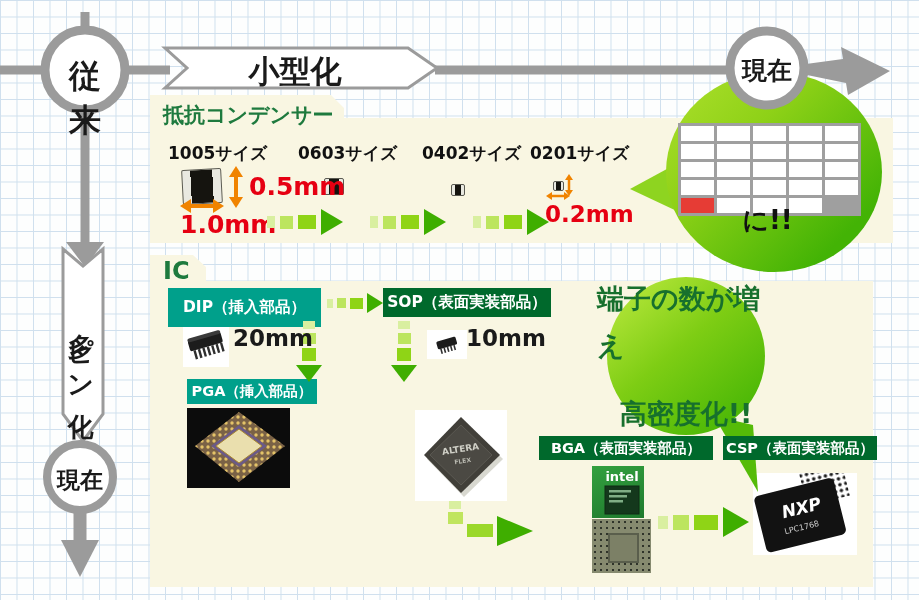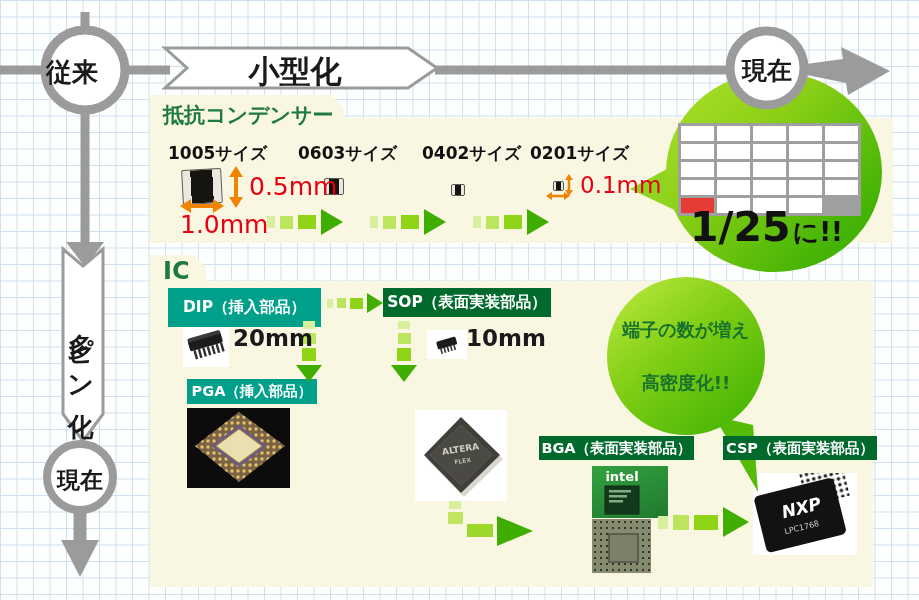--- a/index.html
+++ b/index.html
@@ -28,35 +28,35 @@
   .da .t{width:0;height:0;}
   .da.h .a{width:8px;height:12px;}.da.h .b{width:13px;height:13px;}.da.h .c{width:18px;height:14px;}
   .da.h .t{border-top:13px solid transparent;border-bottom:13px solid transparent;border-left:22px solid #3fae00;}
   .da.sm{gap:4px;}
   .da.sm .a{width:6px;height:9px;}.da.sm .b{width:9px;height:10px;}.da.sm .c{width:13px;height:11px;}
   .da.sm .t{border-top:10px solid transparent;border-bottom:10px solid transparent;border-left:16px solid #3fae00;}
   .da.v{flex-direction:column;gap:4px;}
   .da.v .a{width:12px;height:8px;}.da.v .b{width:13px;height:11px;}.da.v .c{width:14px;height:13px;}
   .da.v .t{border-left:13px solid transparent;border-right:13px solid transparent;border-top:17px solid #3fae00;}
   
-  .meas{position:absolute;z-index:4;color:#e60012;font-weight:normal;white-space:nowrap;}
+  .meas{position:absolute;z-index:4;color:#e60012;font-weight:bold;white-space:nowrap;}
   .size-label{position:absolute;z-index:4;color:#111;font-weight:bold;font-size:17px;white-space:nowrap;}
   
   .smd{position:absolute;z-index:4;border:1px solid #5a5a52;border-radius:2px;}
   
   .photo{position:absolute;background:#fff;z-index:3;}
   
   .gcirc{position:absolute;border-radius:50%;z-index:3;}
   .gc-shrink{background:linear-gradient(135deg,#aade2a 5%,#8ed117 35%,#43b305 82%);}
   .gc-dense{background:linear-gradient(140deg,#b5e63a 8%,#7ecd14 45%,#4ab706 88%);}
   .g25{position:absolute;z-index:4;display:grid;grid-template-columns:repeat(5,1fr);grid-template-rows:repeat(5,1fr);gap:3px;background:#9f9f9f;border:3px solid #9f9f9f;}
   .g25 i{background:#fff;}
   .g25 i.red{background:#e63c35;}
   .frac-wrap{position:absolute;z-index:4;display:flex;align-items:baseline;justify-content:center;color:#111;font-weight:bold;}
-  .bubble-text{position:absolute;z-index:4;display:flex;flex-direction:column;align-items:center;justify-content:center;color:#17702d;font-weight:bold;font-size:18px;line-height:1.75;gap:21px;}
+  .bubble-text{position:absolute;z-index:4;display:flex;flex-direction:column;align-items:center;justify-content:center;color:#17702d;font-weight:bold;font-size:27px;line-height:1.75;gap:21px;}
   .lseg{position:absolute;z-index:4;}
   .lhead{position:absolute;z-index:4;width:0;height:0;border-top:15px solid transparent;border-bottom:15px solid transparent;border-left:36px solid #3fae00;}
 </style>
 </head>
 <body>
 
 <div id="stage">
 
   <div class="panel" style="left:150px;top:95px;width:743px;height:148px;
               clip-path:polygon(0 0,181px 0,194px 13px,194px 23px,743px 23px,743px 148px,0 148px);"></div>
@@ -104,21 +104,20 @@
       <i></i>
       <i></i>
       <i></i>
       <i></i>
       <i></i>
       <i></i>
       <i></i>
       <i></i>
   </div>
   <div class="frac-wrap" style="left:678px;top:203px;width:177px;height:46px;">
-    <span style="font-size:41px;">1/25</span>
       <span style="font-size:26px;margin-left:2px;">に!!</span>
   </div>
 
   <div class="sec-title" style="left:163px;top:101px;font-size:21px;">抵抗コンデンサー</div>
 
   <div class="size-label" style="left:168px;top:142px;">1005サイズ</div>
   <div class="size-label" style="left:298px;top:142px;">0603サイズ</div>
   <div class="size-label" style="left:422px;top:142px;">0402サイズ</div>
   <div class="size-label" style="left:530px;top:142px;">0201サイズ</div>
 
@@ -147,21 +146,21 @@
       <polygon points="6,22 10,16 2,16" fill="#f08300"></polygon>
   </svg>
   <svg class="abs" style="left:546px;top:190px;z-index:4" width="24" height="12">
     <path d="M5 6 H19" stroke="#f08300" stroke-width="2.5"></path>
     <polygon points="0,6 6,2 6,10" fill="#f08300"></polygon>
       <polygon points="24,6 18,2 18,10" fill="#f08300"></polygon>
   </svg>
 
   <div class="meas" style="left:249px;top:172px;font-size:25px;">0.5mm</div>
   <div class="meas" style="left:180px;top:210px;font-size:25px;">1.0mm</div>
-  <div class="meas" style="left:580px;top:172px;font-size:23px;">0.1mm</div>
+  <div class="meas" style="left:545px;top:201px;font-size:23px;">0.2mm</div>
 
   <div class="da h" style="left:267px;top:209px;">
     <i class="a"></i>
       <i class="b"></i>
       <i class="c"></i>
       <i class="t"></i>
     </div>
   <div class="da h" style="left:370px;top:209px;">
     <i class="a"></i>
       <i class="b"></i>
@@ -179,21 +178,21 @@
 
   <div class="bar teal" style="left:168px;top:288px;width:153px;height:39px;font-size:15.5px;">
       <span>DIP（挿入部品）</span>
     </div>
   <div class="bar green" style="left:383px;top:288px;width:168px;height:29px;font-size:15.5px;">
       <span>SOP（表面実装部品）</span>
     </div>
   <div class="bar teal" style="left:187px;top:379px;width:130px;height:25px;font-size:14.5px;">
       <span>PGA（挿入部品）</span>
     </div>
-  <div class="bar green" style="left:539px;top:436px;width:155px;height:24px;font-size:14.5px;">
+  <div class="bar green" style="left:539px;top:436px;width:174px;height:24px;font-size:14.5px;">
       <span>BGA（表面実装部品）</span>
     </div>
   <div class="bar green" style="left:723px;top:436px;width:154px;height:24px;font-size:14.5px;">
       <span>CSP（表面実装部品）</span>
     </div>
 
   <div class="da sm" style="left:327px;top:293px;">
     <i class="a"></i>
       <i class="b"></i>
       <i class="c"></i>
@@ -269,21 +268,21 @@
       <text x="46" y="42" font-size="9" font-weight="bold" fill="#cfcfc6" text-anchor="middle" transform="rotate(-9 46 42)">ALTERA</text>
       <text x="48" y="53" font-size="6" font-weight="bold" fill="#b9b9b0" text-anchor="middle" transform="rotate(-9 48 53)">FLEX</text>
     </svg>
   </div>
 
   <div class="lseg" style="left:449px;top:501px;width:12px;height:8px;background:#d9efa0;"></div>
   <div class="lseg" style="left:448px;top:512px;width:15px;height:12px;background:#c0e55e;"></div>
   <div class="lseg" style="left:467px;top:524px;width:26px;height:13px;background:#9bd82a;"></div>
   <div class="lhead" style="left:497px;top:516px;"></div>
 
-  <div class="photo" style="left:592px;top:466px;width:76px;height:52px;background:linear-gradient(160deg,#33a03f,#1f7a2e);">
+  <div class="photo" style="left:592px;top:466px;width:52px;height:52px;background:linear-gradient(160deg,#33a03f,#1f7a2e);">
     <svg width="60" height="52">
       <rect x="13" y="20" width="34" height="28" fill="#14381c" stroke="#0e2a14" stroke-width="1"></rect>
       <rect x="17" y="24" width="22" height="2.5" fill="#7fae85"></rect>
       <rect x="17" y="29" width="18" height="2.5" fill="#7fae85"></rect>
       <rect x="17" y="34" width="14" height="2.5" fill="#7fae85"></rect>
       <text x="30" y="15" font-size="13" font-weight="bold" fill="#fff" text-anchor="middle">intel</text>
     </svg>
   </div>
   <div class="photo" style="left:592px;top:519px;width:59px;height:54px;background:#868a6f;
               background-image:radial-gradient(#2f332a 1.2px,transparent 1.4px);background-size:6px 6px;">
@@ -320,19 +319,19 @@
   <div class="bubble-text" style="left:597px;top:293px;width:178px;height:126px;">
     <span>端子の数が増え</span>
     <span>高密度化!!</span>
   </div>
 
   <svg class="lay" width="919" height="600" style="z-index:5">
     <circle cx="767" cy="68" r="37" fill="#fff" stroke="#9b9b9b" stroke-width="9"></circle>
     <polygon points="806,64 843,59 841,47 890,71 848,95 846,83 807,75" fill="#9b9b9b"></polygon>
   </svg>
 
-  <div class="node-label" style="left:42px;top:55px;width:60px;font-size:26px;">従来</div>
+  <div class="node-label" style="left:55px;top:55px;width:60px;font-size:32px;">従来</div>
   <div class="node-label" style="left:180px;top:51px;width:230px;font-size:31px;">小型化</div>
   <div class="node-label" style="left:737px;top:54px;width:60px;font-size:25px;">現在</div>
   <div class="node-label" style="left:67px;top:278px;width:32px;height:156px;font-size:26px;writing-mode:vertical-rl;text-orientation:upright;letter-spacing:7px;">多ピン化</div>
   <div class="node-label" style="left:50px;top:465px;width:60px;font-size:23px;">現在</div>
 
 </div>
 
 </body></html>

